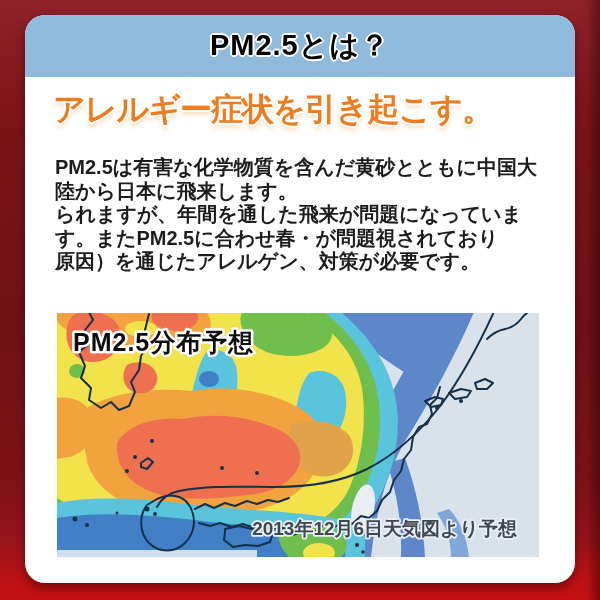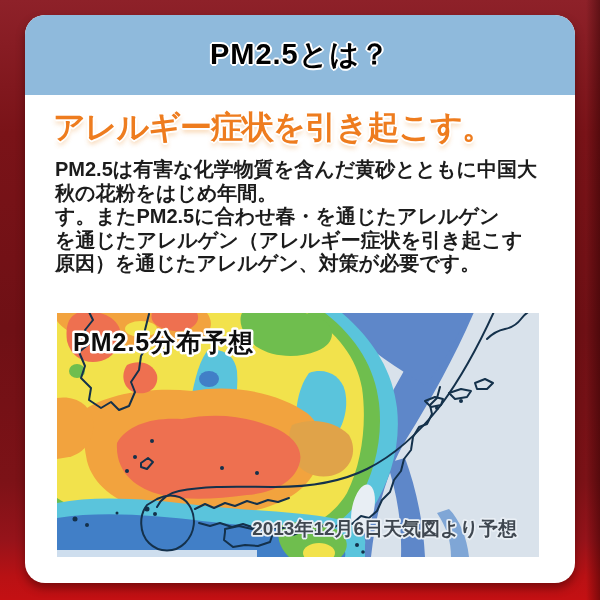--- a/index.html
+++ b/index.html
@@ -14,40 +14,40 @@
   .poster::before{ 
     content:"";position:absolute;top:0;right:0;width:14px;height:100%;
     background:linear-gradient(90deg,rgba(0,0,0,0),rgba(40,0,0,.45));
   }
   .card{
     position:absolute;left:25px;top:15px;width:550px;height:568px;
     background:#ffffff;border-radius:20px;
     box-shadow:0 5px 10px rgba(40,0,0,.45);
   }
   .card-header{
-    height:80px;border-radius:20px 20px 0 0;
+    height:62px;border-radius:20px 20px 0 0;
     background:#8fbadc;
     display:flex;align-items:center;justify-content:center;
   }
   .page-title{
     font-size:29px;font-weight:bold;color:#000;
     letter-spacing:1px;
     text-shadow:-2px 0 0 #fff,2px 0 0 #fff,0 -2px 0 #fff,0 2px 0 #fff,
                 -1px -1px 0 #fff,1px -1px 0 #fff,-1px 1px 0 #fff,1px 1px 0 #fff;
   }
   .headline{
     margin:11px 28px 0 28px;
     font-size:32px;font-weight:bold;color:#ee7c1e;
     letter-spacing:-1px;white-space:nowrap;
     text-shadow:-2px 0 0 #fff,2px 0 0 #fff,0 -2px 0 #fff,0 2px 0 #fff,
                 -1px -1px 0 #fff,1px -1px 0 #fff,-1px 1px 0 #fff,1px 1px 0 #fff,
                 0 4px 5px rgba(238,150,60,.45);
   }
   .body-text{
-    margin:8px 28px 0 30px;
+    margin:24px 28px 0 30px;
     font-size:20px;line-height:23.6px;font-weight:600;color:#1c1c1c;
     letter-spacing:0px;
   }
   .body-text div{white-space:nowrap;}
   .map-figure{
     position:absolute;left:32px;top:298px;width:400px;height:244px;
   }
   .map-figure svg{display:block;width:482px;height:244px;}
   .map-title-text{
     font-size:25px;font-weight:bold;letter-spacing:1px;
@@ -65,23 +65,23 @@
   <div class="card">
 
     <div class="card-header">
       <div class="page-title">PM2.5とは？</div>
     </div>
 
     <div class="headline">アレルギー症状を引き起こす。</div>
 
     <div class="body-text">
       <div>PM2.5は有害な化学物質を含んだ黄砂とともに中国大</div>
-      <div>秋の花粉をはじめ年間。</div>
-      <div>す。またPM2.5に合わせ春・を通じたアレルゲン</div>
-      <div>を通じたアレルゲン（アレルギー症状を引き起こす</div>
+      <div>陸から日本に飛来します。</div>
+      <div>られますが、年間を通した飛来が問題になっていま</div>
+      <div>す。またPM2.5に合わせ春・が問題視されており</div>
       <div>原因）を通じたアレルゲン、対策が必要です。</div>
     </div>
 
     <div class="map-figure">
       <svg viewBox="0 0 482 244">
 
         <rect x="0" y="0" width="482" height="244" fill="#D9E2EB"></rect>
 
         <g>
 

